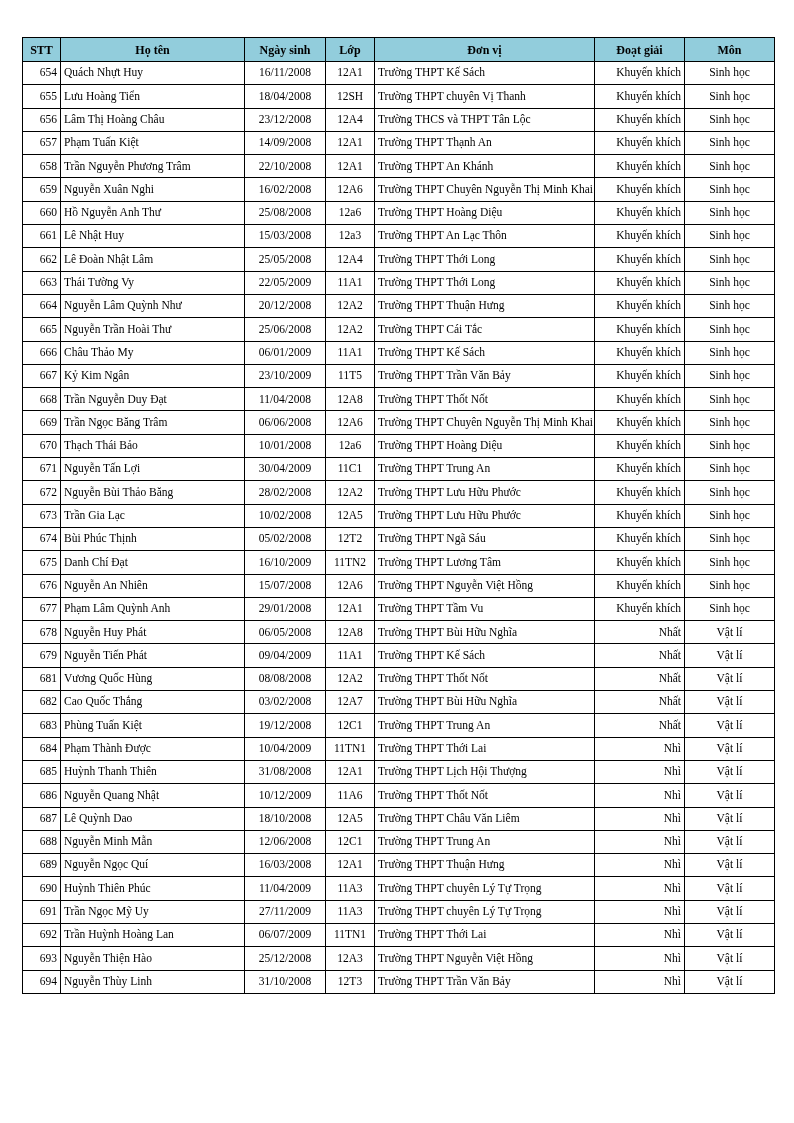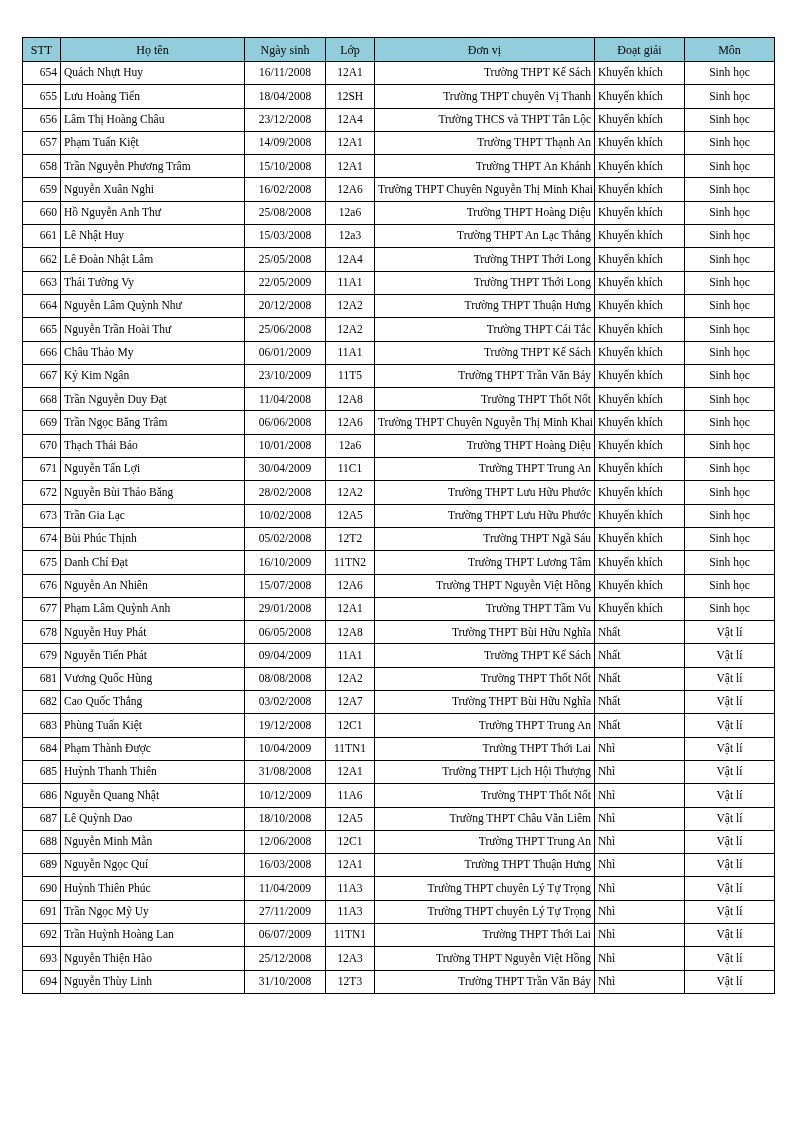--- a/index.html
+++ b/index.html
@@ -7,30 +7,30 @@
          font-family: "Liberation Serif", "DejaVu Serif", serif; color: #000; }
   table.results {
     position: absolute; left: 22px; top: 37px;
     border-collapse: collapse; table-layout: fixed; width: 752px;
   }
   table.results th, table.results td {
     border: 1.5px solid #000; padding: 0 3px; white-space: nowrap; overflow: hidden;
     font-size: 11.5px; line-height: 1;
   }
   table.results th {
-    background: #92cddc; font-weight: normal; height: 23px; text-align: center;
+    background: #92cddc; font-weight: bold; height: 23px; text-align: center;
     font-size: 12px;
   }
   table.results td { height: 22.3px; }
   td.c-stt { text-align: right; }
   td.c-name { text-align: left; font-size: 12px; }
   td.c-dob { text-align: center; font-size: 11.5px; }
   td.c-class { text-align: center; }
-  td.c-unit { text-align: right; font-size: 10.5px; padding-left: 2px; }
-  td.c-award { text-align: left; }
+  td.c-unit { text-align: left; font-size: 10.5px; padding-left: 2px; }
+  td.c-award { text-align: right; }
   td.c-subject { text-align: center; }
 </style>
 </head>
 <body>
 
 <table class="results">
   <colgroup>
     <col style="width:38px">
     <col style="width:184px">
     <col style="width:81px">
@@ -83,21 +83,21 @@
         <td class="c-name">Phạm Tuấn Kiệt</td>
         <td class="c-dob">14/09/2008</td>
         <td class="c-class">12A1</td>
         <td class="c-unit">Trường THPT Thạnh An</td>
         <td class="c-award">Khuyến khích</td>
         <td class="c-subject">Sinh học</td>
       </tr>
       <tr>
         <td class="c-stt">658</td>
         <td class="c-name">Trần Nguyễn Phương Trâm</td>
-        <td class="c-dob">15/10/2008</td>
+        <td class="c-dob">22/10/2008</td>
         <td class="c-class">12A1</td>
         <td class="c-unit">Trường THPT An Khánh</td>
         <td class="c-award">Khuyến khích</td>
         <td class="c-subject">Sinh học</td>
       </tr>
       <tr>
         <td class="c-stt">659</td>
         <td class="c-name">Nguyễn Xuân Nghi</td>
         <td class="c-dob">16/02/2008</td>
         <td class="c-class">12A6</td>
@@ -112,21 +112,21 @@
         <td class="c-class">12a6</td>
         <td class="c-unit">Trường THPT Hoàng Diệu</td>
         <td class="c-award">Khuyến khích</td>
         <td class="c-subject">Sinh học</td>
       </tr>
       <tr>
         <td class="c-stt">661</td>
         <td class="c-name">Lê Nhật Huy</td>
         <td class="c-dob">15/03/2008</td>
         <td class="c-class">12a3</td>
-        <td class="c-unit">Trường THPT An Lạc Thắng</td>
+        <td class="c-unit">Trường THPT An Lạc Thôn</td>
         <td class="c-award">Khuyến khích</td>
         <td class="c-subject">Sinh học</td>
       </tr>
       <tr>
         <td class="c-stt">662</td>
         <td class="c-name">Lê Đoàn Nhật Lâm</td>
         <td class="c-dob">25/05/2008</td>
         <td class="c-class">12A4</td>
         <td class="c-unit">Trường THPT Thới Long</td>
         <td class="c-award">Khuyến khích</td>

